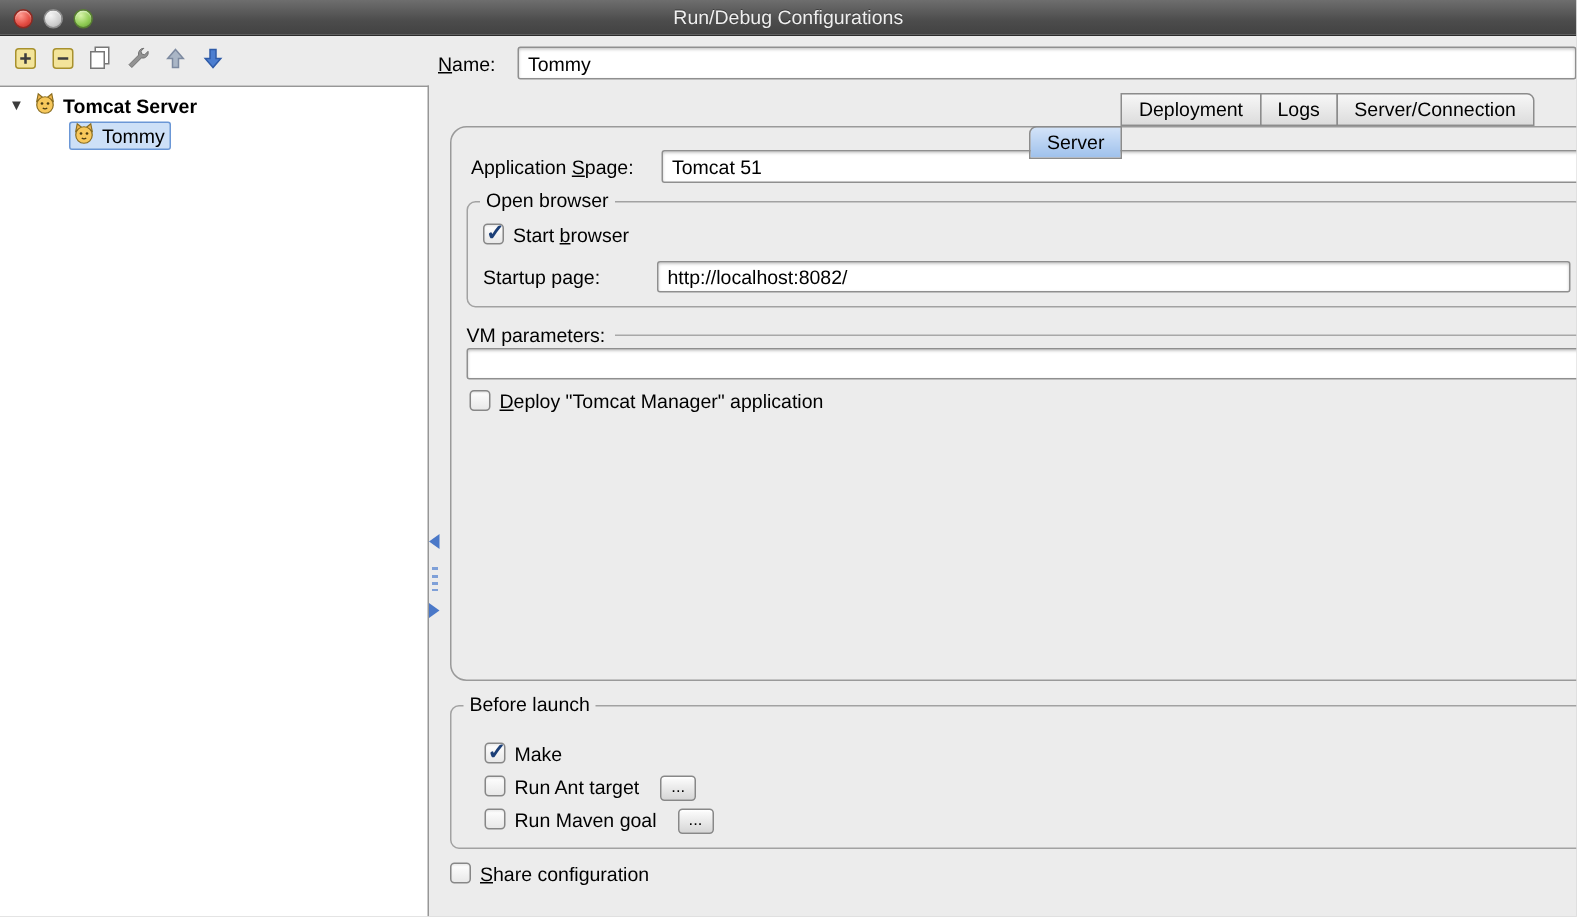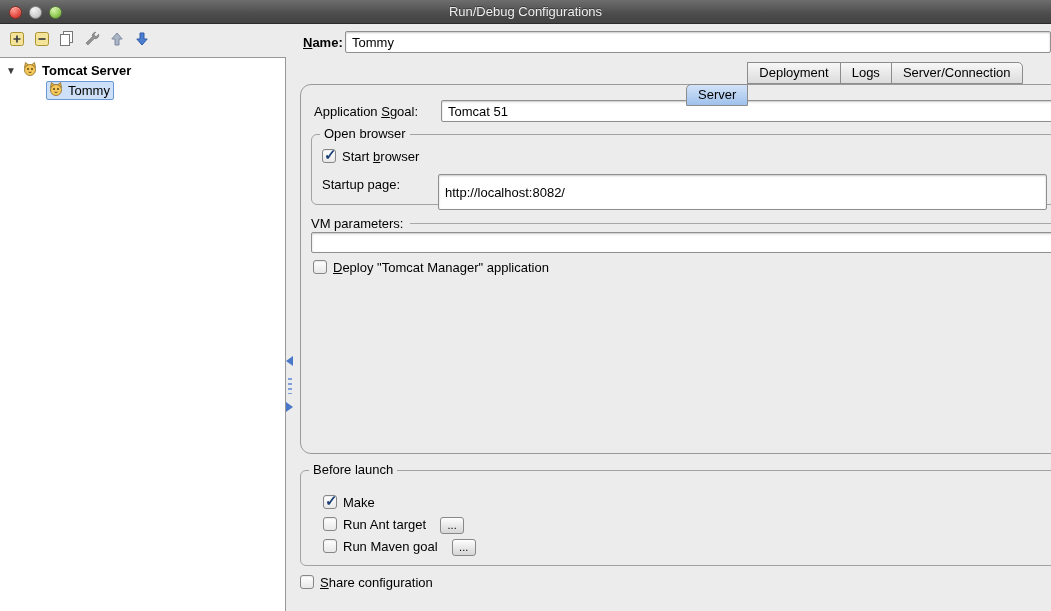--- a/index.html
+++ b/index.html
@@ -28,21 +28,21 @@
   .light.red   { background:radial-gradient(circle at 35% 30%, #ff9a90, #e24b41 60%, #b03028); border:1px solid #8e2a22; }
   .light.gray  { background:radial-gradient(circle at 35% 30%, #f4f4f4, #cfcfcf 60%, #aaa);    border:1px solid #8d8d8d; }
   .light.green { background:radial-gradient(circle at 35% 30%, #d6f3a8, #8eca52 60%, #64993a); border:1px solid #577e31; }
 
   
   .toolbar { position:absolute; top:29px; left:7px; display:flex; gap:6px; }
   .tb-btn { width:19px; height:19px; display:flex; align-items:center; justify-content:center; cursor:default; }
   .tb-btn svg { display:block; }
 
   
-  .name-label { position:absolute; left:303px; top:35px;font-weight:bold; }
+  .name-label { position:absolute; left:292px; top:35px; }
   .name-input {
     position:absolute; left:345px; top:31px; right:0; height:22px;
   }
 
   
   .field {
     background:#fff; border:1px solid #8f8f8f; border-radius:2px;
     box-shadow:inset 0 1px 2px rgba(0,0,0,.22);
     font-family:"Liberation Sans", sans-serif; font-size:13px;
     padding:2px 6px; outline:none;
@@ -101,21 +101,21 @@
     background:linear-gradient(#ffffff,#e8e8e8);
     box-shadow:inset 0 1px 1px rgba(0,0,0,.08);
   }
   .cb[data-checked="true"]::after {
     content:"✓"; position:absolute; left:1px; top:-4px;
     font-size:15px; font-weight:bold; color:#1c3f77;
   }
 
   .row-startbrowser { position:absolute; left:10px; top:14px; }
   .row-startuppage-label { position:absolute; left:10px; top:42px; }
-  .startuppage-field { position:absolute; left:126px; top:39px; right:8px; height:36px; }
+  .startuppage-field { position:absolute; left:126px; top:39px; right:8px; height:21px; }
 
   .vm-sep { position:absolute; left:10px; right:0; top:131px; display:flex; align-items:center; }
   .vm-sep .sep-line { flex:1; height:1px; background:#a8a8a8; margin-left:7px; }
   .vm-field { position:absolute; left:10px; right:10px; top:147px; height:21px; }
 
   .row-deploy { position:absolute; left:12px; top:175px; }
 
   
   .splitter { position:absolute; left:284px; top:352px; width:13px; height:70px; z-index:2; }
   .split-arrow { position:absolute; left:2px; width:0; height:0; cursor:pointer; }
@@ -233,21 +233,21 @@
 
   <div class="tabs">
     <div class="tab selected">Server</div>
     <div class="tab">Deployment</div>
     <div class="tab">Logs</div>
     <div class="tab">Server/Connection</div>
   </div>
 
   <div class="server-panel">
 
-    <div class="row-appserver-label"><span>Application </span><span class="mn">S</span><span>goal:</span></div>
+    <div class="row-appserver-label"><span>Application </span><span class="mn">S</span><span>page:</span></div>
     <input class="field appserver-field" type="text" value="Tomcat 51" style="">
 
     <div class="groupbox gb-openbrowser">
       <span class="legend">Open browser</span>
       <div class="cbrow row-startbrowser">
         <span class="cb" data-checked="true"></span>
         <span><span>Start </span><span class="mn">b</span><span>rowser</span></span>
       </div>
       <div class="row-startuppage-label">Startup page:</div>
       <input class="field startuppage-field" type="text" value="http://localhost:8082/" style="">

